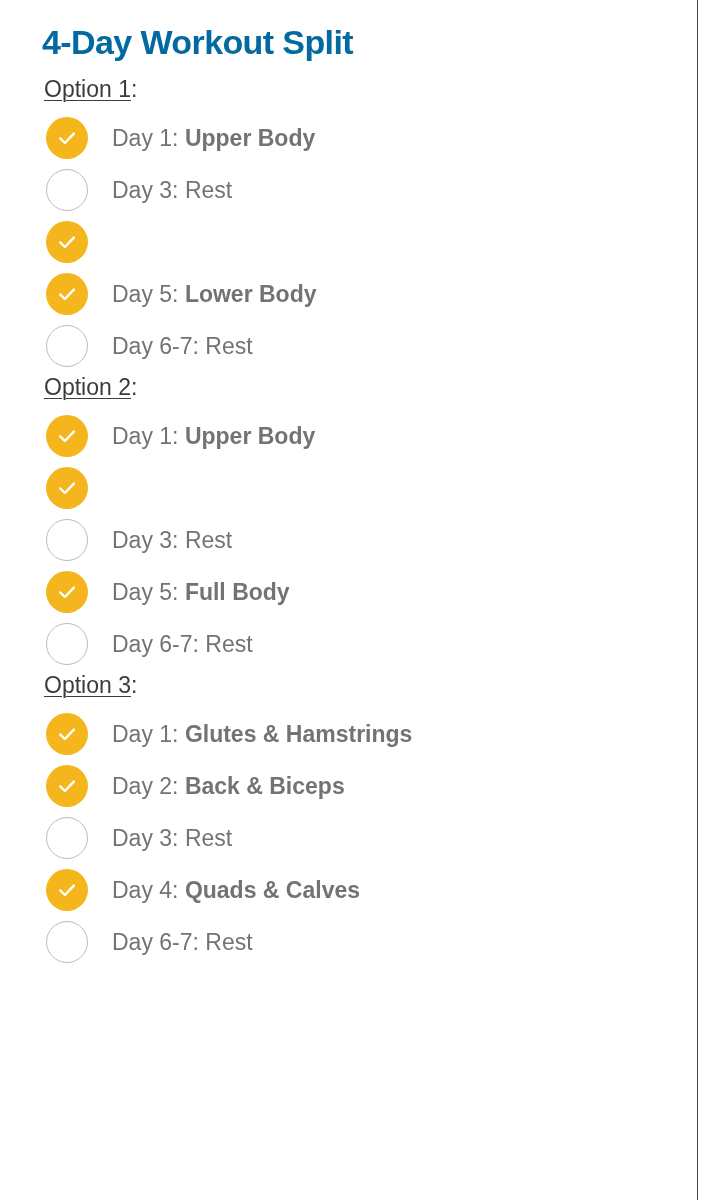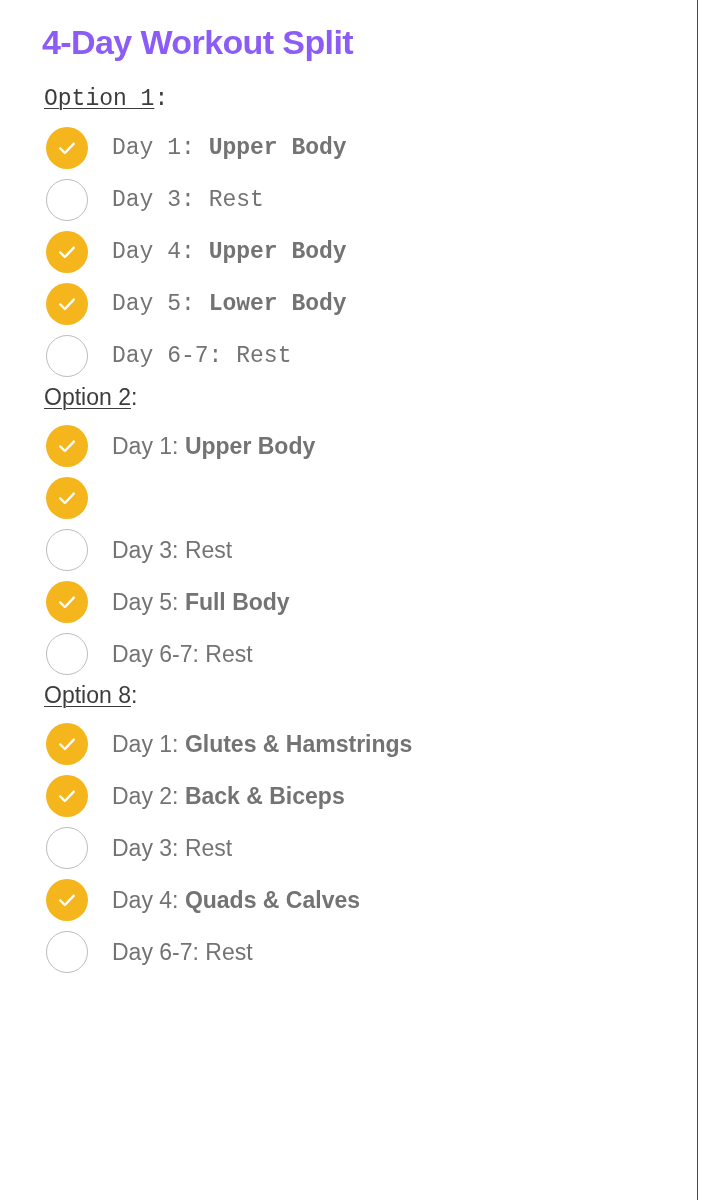--- a/index.html
+++ b/index.html
@@ -39,32 +39,31 @@
     top: 0;
     width: 697px;
     height: 1200px;
     box-sizing: border-box;
     padding: 22px 10px 0 42px;
   }
 
   .page-title {
     font-size: 34px;
     font-weight: bold;
-    color: #8b5cf6;
+    color: #0369a1;
     letter-spacing: -0.6px;
     line-height: 40px;
     margin: 0 0 0 0;
     white-space: nowrap;
   }
 
   .option-group {
   }
   .option-group.first {
-    margin-top: 22px;
-    font-family: Liberation Mono, monospace;
+    margin-top: 12px;
   }
 
   .option-header {
     font-size: 23px;
     color: #3c3c3c;
     line-height: 30px;
     margin: 0 0 8px 2px;
     white-space: nowrap;
   }
   .option-header .ul {
@@ -159,21 +158,20 @@
                 </svg>
               </span>
               <span class="day-label"><span class="prefix">Day 3: </span><span class="focus plain">Rest</span></span>
             </li>
             <li class="day-row">
               <span class="checkbox checked">
                 <svg width="24" height="24" viewBox="0 0 24 24" aria-hidden="true">
                   <path d="M5.2 12.4 L9.9 17 L18.8 7.6" fill="none" stroke="#ffffff" stroke-width="2.4" stroke-linecap="round" stroke-linejoin="round"></path>
                 </svg>
               </span>
-              <span class="day-label"><span class="prefix">Day 4: </span><span class="focus">Upper Body</span></span>
             </li>
             <li class="day-row">
               <span class="checkbox checked">
                 <svg width="24" height="24" viewBox="0 0 24 24" aria-hidden="true">
                   <path d="M5.2 12.4 L9.9 17 L18.8 7.6" fill="none" stroke="#ffffff" stroke-width="2.4" stroke-linecap="round" stroke-linejoin="round"></path>
                 </svg>
               </span>
               <span class="day-label"><span class="prefix">Day 5: </span><span class="focus">Lower Body</span></span>
             </li>
             <li class="day-row">
@@ -224,21 +222,21 @@
               <span class="checkbox unchecked">
                 <svg width="24" height="24" viewBox="0 0 24 24" aria-hidden="true">
                   <path d="M5.2 12.4 L9.9 17 L18.8 7.6" fill="none" stroke="#ffffff" stroke-width="2.4" stroke-linecap="round" stroke-linejoin="round"></path>
                 </svg>
               </span>
               <span class="day-label"><span class="prefix">Day 6-7: </span><span class="focus plain">Rest</span></span>
             </li>
           </ul>
         </div>
         <div class="option-group">
-          <div class="option-header"><span class="ul">Option 8</span><span class="colon">:</span></div>
+          <div class="option-header"><span class="ul">Option 3</span><span class="colon">:</span></div>
           <ul class="day-list">
             <li class="day-row">
               <span class="checkbox checked">
                 <svg width="24" height="24" viewBox="0 0 24 24" aria-hidden="true">
                   <path d="M5.2 12.4 L9.9 17 L18.8 7.6" fill="none" stroke="#ffffff" stroke-width="2.4" stroke-linecap="round" stroke-linejoin="round"></path>
                 </svg>
               </span>
               <span class="day-label"><span class="prefix">Day 1: </span><span class="focus">Glutes &amp; Hamstrings</span></span>
             </li>
             <li class="day-row">

